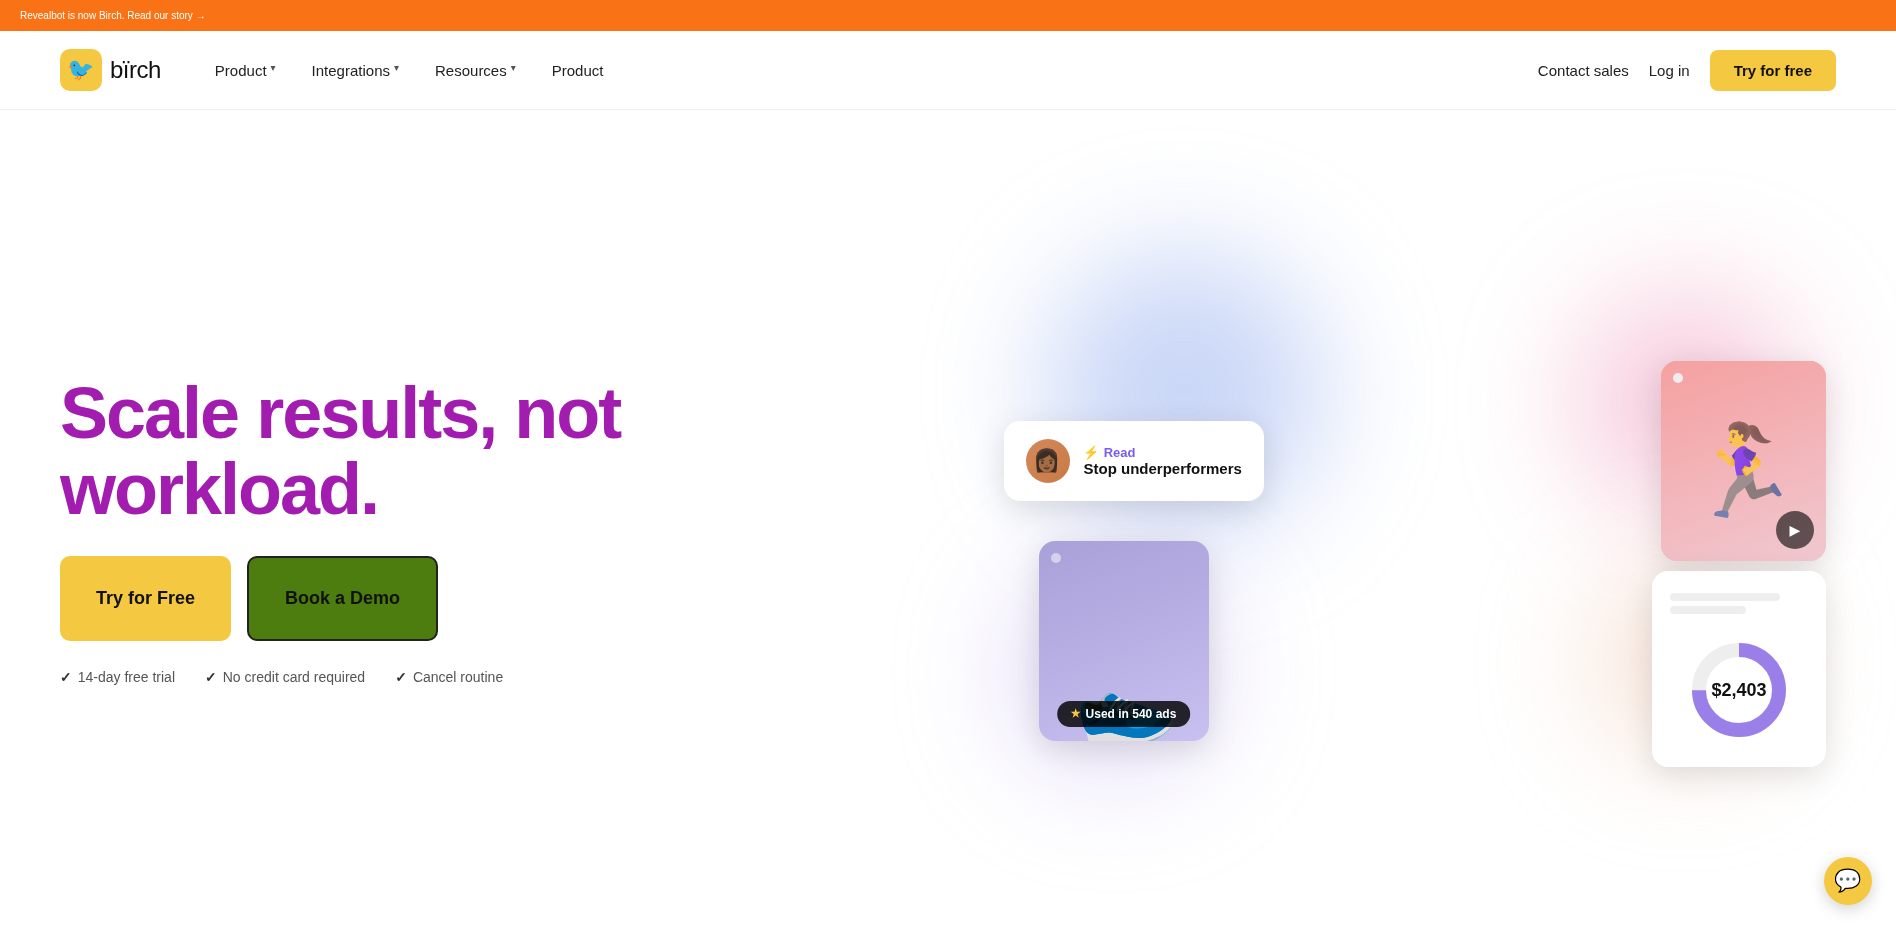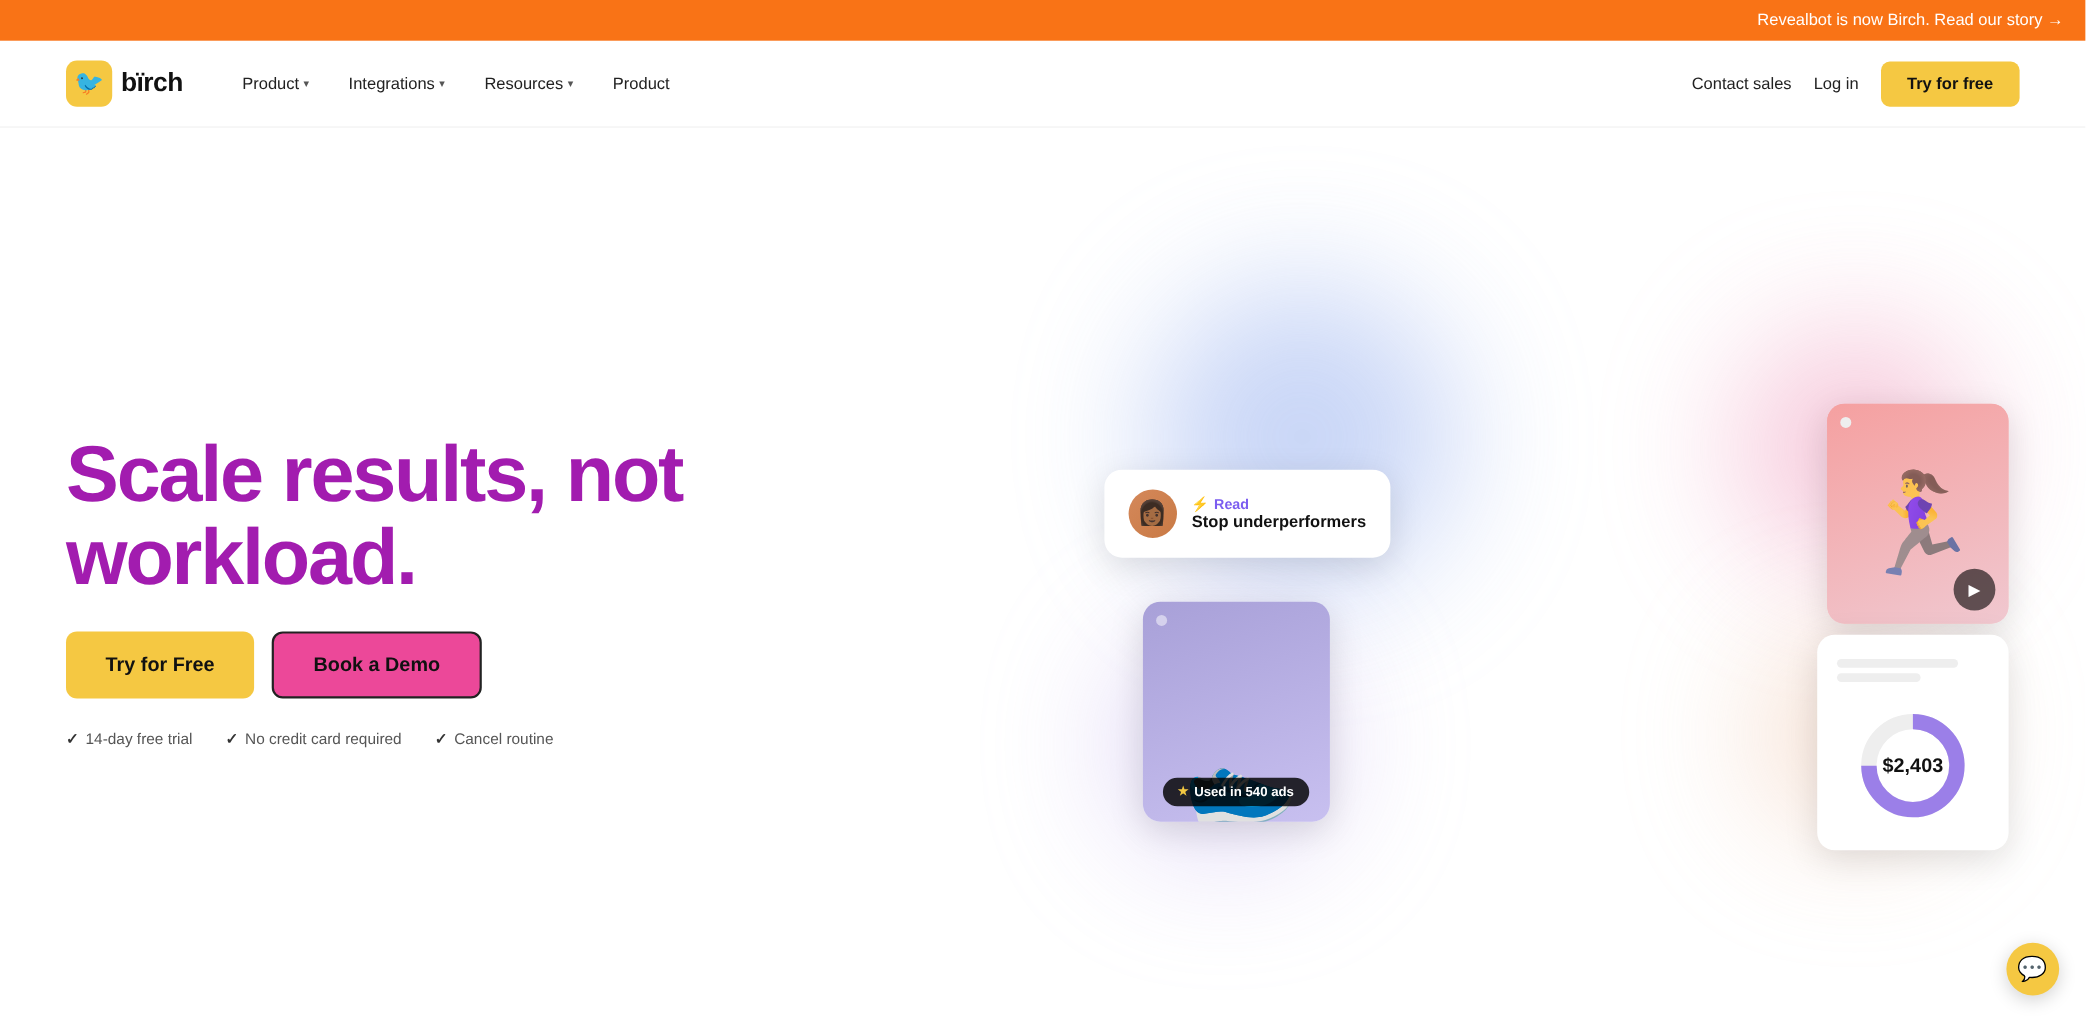--- a/index.html
+++ b/index.html
@@ -1,24 +1,24 @@
 <!DOCTYPE html>
 <html><head>
   <meta charset="utf-8">
   <style>
     * { margin: 0; padding: 0; box-sizing: border-box; }
     body { font-family: -apple-system, BlinkMacSystemFont, 'Segoe UI', sans-serif; background: #fff; overflow-x: hidden; }
 
     
     .top-banner {
       background: #F97316;
-      text-align: right;
+      text-align: left;
       padding: 10px 20px;
       color: #fff;
-      font-size: 15px;
+      font-size: 10px;
       font-weight: 500;
     }
 
     
     .navbar {
       display: flex;
       align-items: center;
       padding: 18px 60px;
       border-bottom: 1px solid #f0f0f0;
       gap: 0;
@@ -35,34 +35,34 @@
       height: 42px;
       background: #F5C842;
       border-radius: 10px;
       display: flex;
       align-items: center;
       justify-content: center;
       font-size: 22px;
     }
     .logo-text {
       font-size: 24px;
-      font-weight: 700;
+      font-weight: 400;
       color: #111;
       letter-spacing: -0.5px;
     }
 
     .nav-links {
       display: flex;
       align-items: center;
       gap: 8px;
       flex: 1;
     }
     .nav-item {
       display: flex;
-      align-items: center;
+      align-items: flex-start;
       gap: 4px;
       padding: 8px 14px;
       font-size: 15px;
       color: #222;
       cursor: pointer;
       border-radius: 6px;
       font-weight: 500;
     }
     .chevron { font-size: 10px; color: #555; }
 
@@ -127,27 +127,27 @@
       background: #F5C842;
       color: #111;
       font-weight: 800;
       font-size: 18px;
       border: none;
       border-radius: 10px;
       padding: 18px 36px;
       cursor: pointer;
     }
     .btn-secondary {
-      background: #ec4899;
+      background: #4d7c0f;
       color: #111;
       font-weight: 700;
       font-size: 18px;
       border: 2px solid #222;
       border-radius: 10px;
-      padding: 18px 36px;
+      padding: 30px 36px;
       cursor: pointer;
     }
 
     .hero-badges {
       display: flex;
       gap: 30px;
       font-size: 14px;
       color: #555;
     }
     .badge-item {

